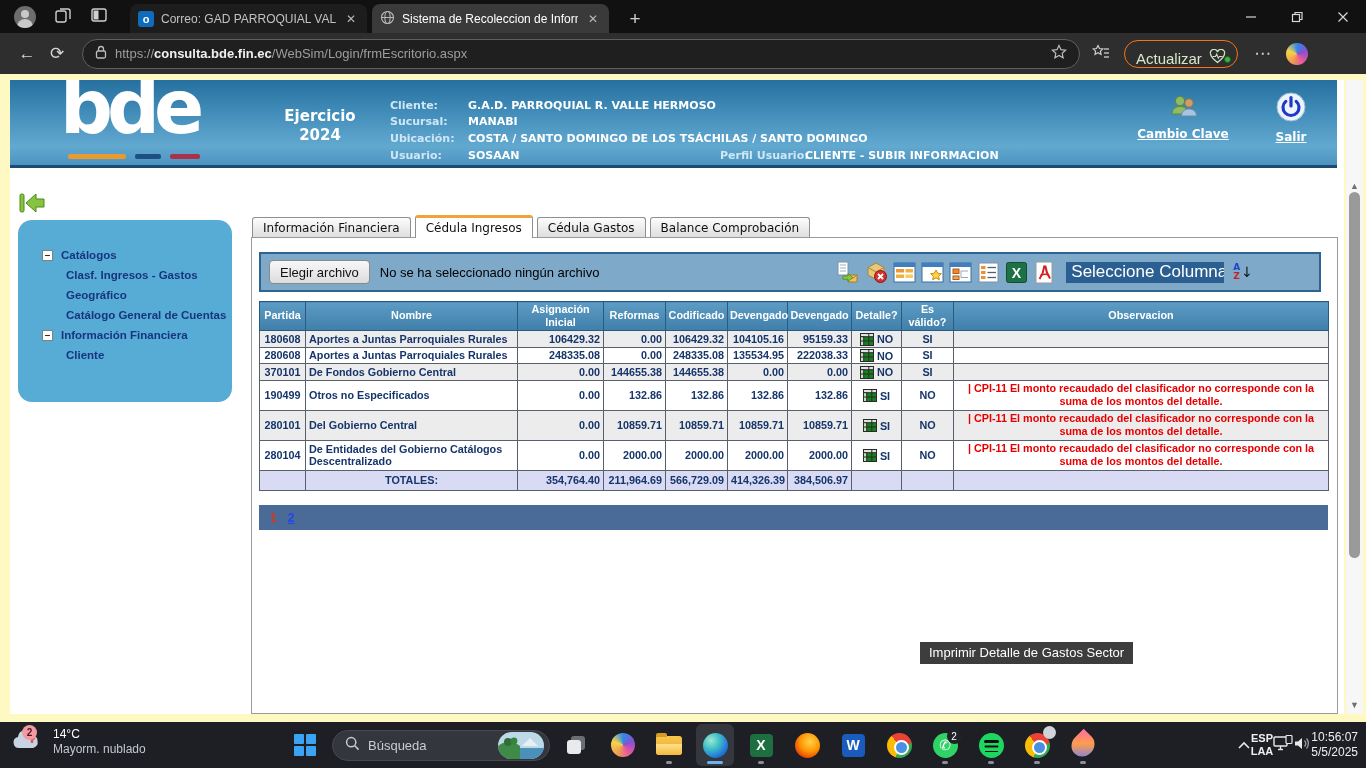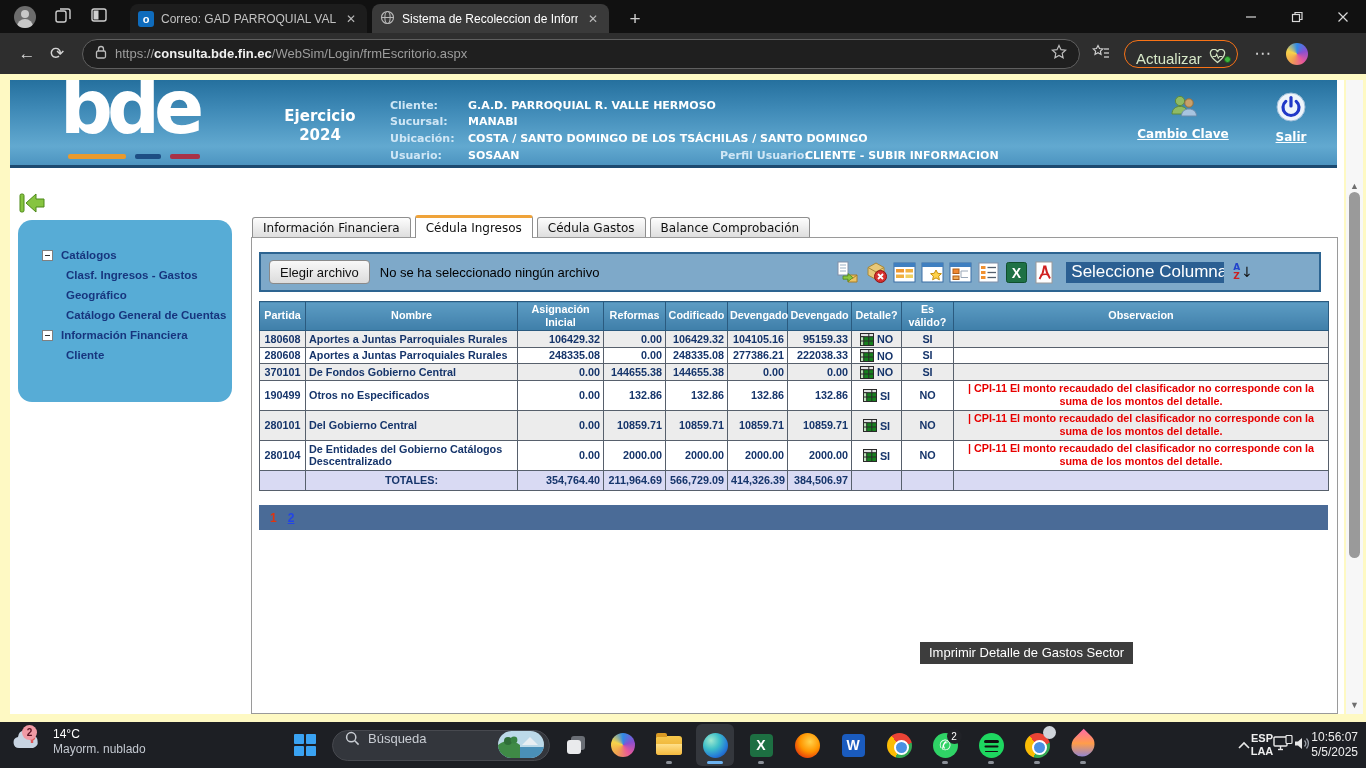--- a/index.html
+++ b/index.html
@@ -127,21 +127,21 @@
   #weather .wtxt { font-size:12px; line-height:15px; }
   #weather .cond { color:#c3c8d0; }
   #tb-center { position:absolute; left:286px; top:0; height:46px; display:flex; align-items:center; gap:8px; }
   .tile { position:relative; width:38px; height:42px; display:flex; align-items:center; justify-content:center; border-radius:6px; }
   .tile.activewin { background:#34373d; }
   .ind { position:absolute; bottom:2px; left:50%; transform:translateX(-50%); width:6px; height:3px; border-radius:2px; background:#8a8f98; }
   .ind.act { width:16px; background:#6cb2f0; }
   #start-ic { width:22px; height:22px; display:grid; grid-template-columns:10px 10px; grid-template-rows:10px 10px; gap:2px; }
   #start-ic span { background:#3aa3f3; border-radius:1px; }
   #search-pill { width:218px; height:31px; border-radius:16px; background:#33363c; border:1px solid #47494f;
-                 display:flex; align-items:flex-start; padding:0 5px 0 12px; gap:8px; color:#c9cdd3; font-size:13px; }
+                 display:flex; align-items:center; padding:0 5px 0 12px; gap:8px; color:#c9cdd3; font-size:13px; }
   #search-pill .simg { margin-left:auto; width:46px; height:27px; border-radius:14px; overflow:hidden; }
   .taskview { position:relative; width:22px; height:22px; }
   .taskview::before { content:""; position:absolute; left:5px; top:2px; width:14px; height:14px; background:#6a6e75; border-radius:3px; }
   .taskview::after { content:""; position:absolute; left:1px; top:6px; width:14px; height:14px; background:#e9eaec; border-radius:3px; }
   .folder { position:relative; width:26px; height:19px; background:linear-gradient(#f6c84c,#eaa62c); border-radius:2px 3px 3px 3px; }
   .folder::before { content:""; position:absolute; left:0; top:-3px; width:11px; height:4px; background:#d99a24; border-radius:2px 2px 0 0; }
   .folder::after { content:""; position:absolute; left:0; bottom:0; width:26px; height:11px; background:linear-gradient(#ffe08a,#f3b93e); border-radius:0 0 3px 3px; }
   .edge-ic { width:25px; height:25px; border-radius:50%;
      background:radial-gradient(circle at 32% 30%, #9fe8d0 0%, #3fc0c8 35%, #2478d8 68%, #16408f 100%); }
   .excel-ic { width:23px; height:23px; background:#1d6f42; border-radius:4px; color:#fff; font-weight:bold; font-size:14px;
@@ -491,21 +491,21 @@
                     </svg></span><span class="det-t">NO</span></td>
                 <td class="c-val">SI</td>
                 <td class="c-obs"></td>
               </tr>
               <tr class="even">
                 <td class="c-part">280608</td>
                 <td class="c-name">Aportes a Juntas Parroquiales Rurales</td>
                 <td class="c-num">248335.08</td>
                 <td class="c-num">0.00</td>
                 <td class="c-num">248335.08</td>
-                <td class="c-num">277386.21</td>
+                <td class="c-num">135534.95</td>
                 <td class="c-num">222038.33</td>
                 <td class="c-det"><span><svg width="14" height="13" viewBox="0 0 14 13">
                       <rect x="0.5" y="0.5" width="13" height="12" fill="#15801c" stroke="#2a2a2a"></rect>
                       <rect x="0.5" y="0.5" width="13" height="3.2" fill="#e2e2e2" stroke="#2a2a2a"></rect>
                       <rect x="0.5" y="3.7" width="3.2" height="8.8" fill="#bfe3ba" stroke="#2a2a2a"></rect>
                       <line x1="8.8" y1="0.5" x2="8.8" y2="12.5" stroke="#2a2a2a"></line>
                       <line x1="0.5" y1="8" x2="13.5" y2="8" stroke="#2a2a2a"></line>
                     </svg></span><span class="det-t">NO</span></td>
                 <td class="c-val">SI</td>
                 <td class="c-obs"></td>

